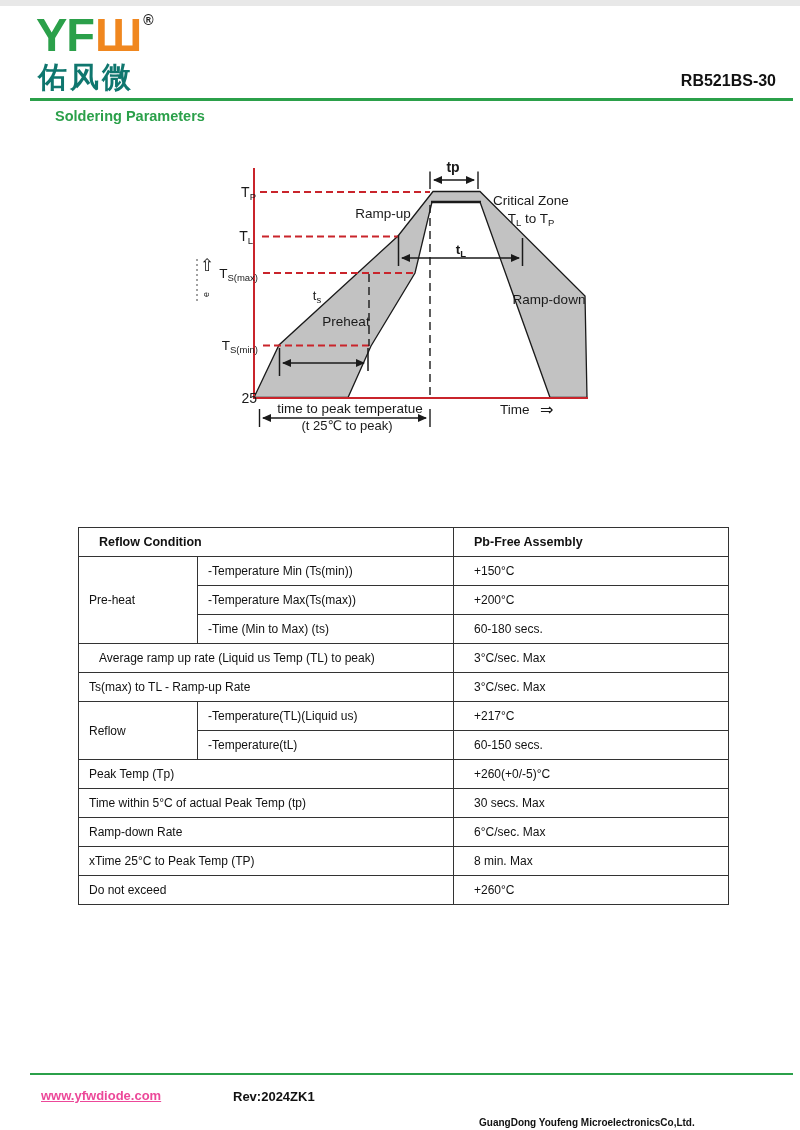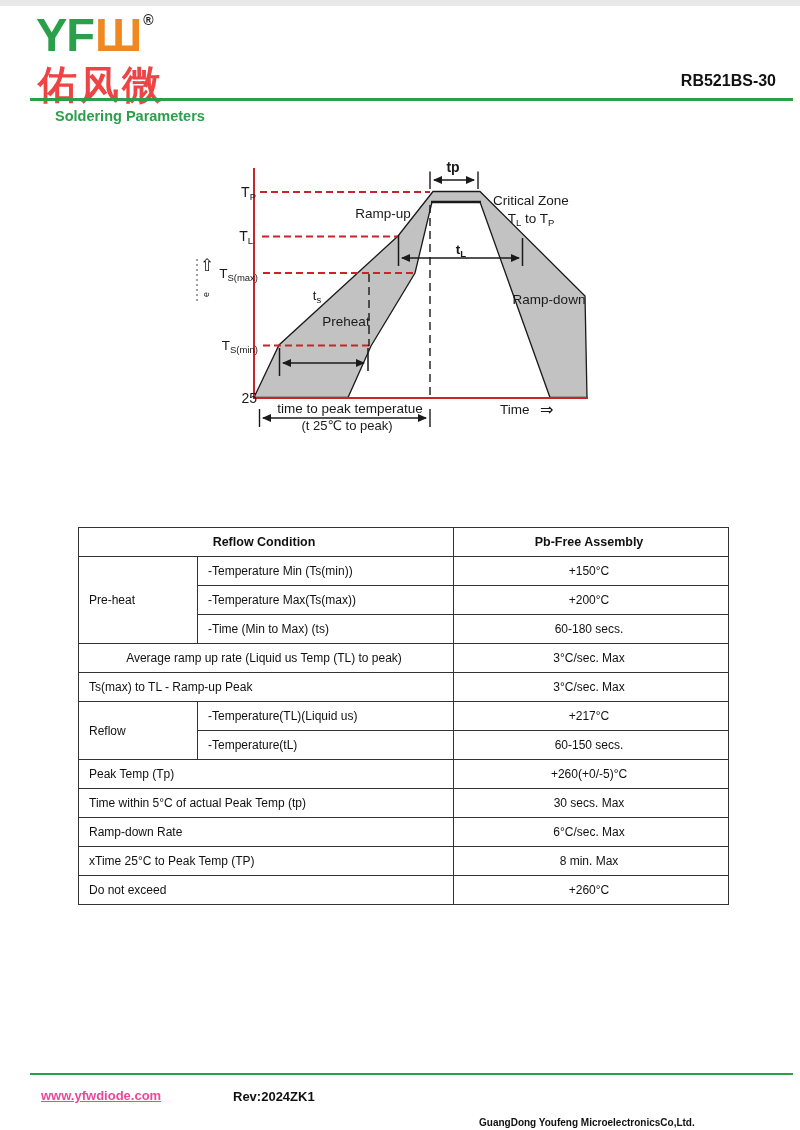--- a/index.html
+++ b/index.html
@@ -4,35 +4,35 @@
 <style>
   html,body{margin:0;padding:0;background:#e8e8e8;}
   .page{position:relative;width:800px;height:1130px;background:#ffffff;margin:6px auto;
         font-family:"Liberation Sans","DejaVu Sans",sans-serif;color:#111;overflow:hidden;}
 
   
   .logo{position:absolute;left:36px;top:4px;font-weight:bold;font-size:47px;line-height:1.05;letter-spacing:-1px;}
   .logo .yf{color:#2ba04a;}
   .logo .sha{color:#f0871f;margin-left:1px;}
   .logo .reg{font-size:14px;font-weight:bold;color:#222;position:relative;top:-26px;left:2px;letter-spacing:0;}
-  .logo-cn{position:absolute;left:38px;top:52px;font-weight:bold;font-size:39px;letter-spacing:3px;color:#ef4444;}
+  .logo-cn{position:absolute;left:38px;top:52px;font-weight:bold;font-size:29px;letter-spacing:3px;color:#0f766e;}
   .part-number{position:absolute;right:24px;top:66px;font-size:16px;font-weight:bold;color:#111;}
   .header-rule{position:absolute;left:30px;top:92px;width:763px;height:3px;background:#2ba04a;}
   .page-heading{position:absolute;left:55px;top:102px;font-size:14.5px;font-weight:bold;color:#2ba04a;text-align:right;}
 
   
   .diagram{position:absolute;left:0;top:0;width:800px;height:470px;}
   .diagram text{font-family:"Liberation Sans","DejaVu Sans",sans-serif;fill:#1a1a1a;}
 
   
   .spec{position:absolute;left:78px;top:521px;width:650px;border-collapse:collapse;table-layout:fixed;
         font-size:12px;color:#111;}
   .spec td{border:1px solid #333;padding:2px 4px 2px 10px;vertical-align:middle;height:29px;box-sizing:border-box;}
   .spec tr.th-row td{height:29px;}
-  .spec td.c{text-align:center;padding-left:0;}
+  .spec td.c{padding-left:20px;}
   .spec td.b{font-weight:bold;font-size:12.5px;}
 
   
   .footer-rule{position:absolute;left:30px;top:1067px;width:763px;height:2px;background:#2ba04a;}
   .site-link{position:absolute;left:41px;top:1082px;font-size:13px;font-weight:bold;color:#ec4899;text-decoration:underline;}
   .rev{position:absolute;left:233px;top:1083px;font-size:13px;font-weight:bold;}
   .pageno{position:absolute;left:389px;top:1137px;font-size:12.5px;font-weight:bold;}
   .company{position:absolute;left:479px;top:1111px;font-size:10px;font-weight:bold;}
 </style>
 </head>
@@ -131,21 +131,21 @@
       </tr>
       <tr>
         <td>-Time (Min to Max) (ts)</td>
         <td class="c">60-180 secs.</td>
       </tr>
       <tr>
         <td colspan="2" class="c">Average ramp up rate (Liquid us Temp (TL) to peak)</td>
         <td class="c">3°C/sec. Max</td>
       </tr>
       <tr>
-        <td colspan="2">Ts(max) to TL - Ramp-up Peak</td>
+        <td colspan="2">Ts(max) to TL - Ramp-up Rate</td>
         <td class="c">3°C/sec. Max</td>
       </tr>
       <tr>
         <td rowspan="2">Reflow</td>
         <td>-Temperature(TL)(Liquid us)</td>
         <td class="c">+217°C</td>
       </tr>
       <tr>
         <td>-Temperature(tL)</td>
         <td class="c">60-150 secs.</td>

